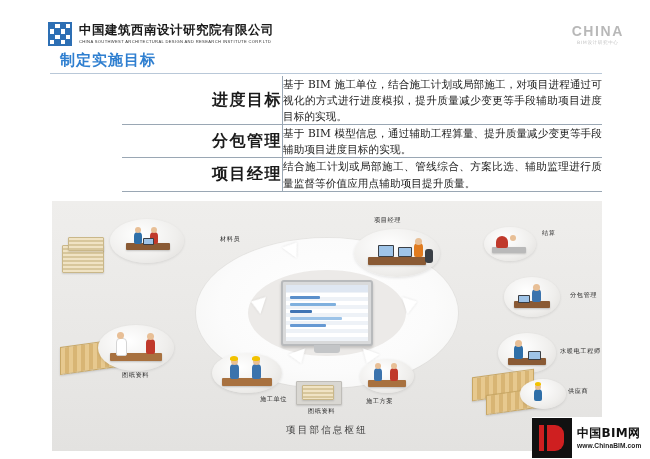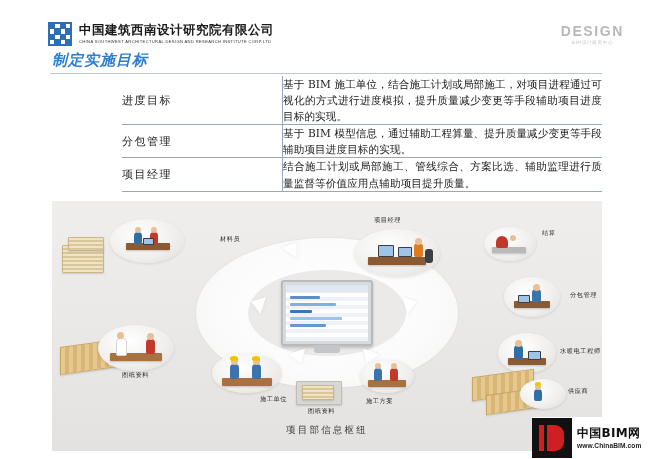--- a/index.html
+++ b/index.html
@@ -37,43 +37,44 @@
   .cswadi{
     font-family:"Liberation Sans",sans-serif;
     font-size:14px;font-weight:bold;color:#b8b8b8;letter-spacing:1.6px;line-height:1;
   }
   .cswadi-sub{
     font-family:"DejaVu Sans",sans-serif;
     font-size:4.6px;color:#c2c2c2;letter-spacing:.6px;margin-top:2px;
   }
 
   
-  .title-wrap{position:absolute;left:52px;top:52px;font-style:italic;}
+  .title-wrap{position:absolute;left:60px;top:52px;}
   .slide-title{
     font-family:"DejaVu Sans",sans-serif;
     font-size:15px;font-weight:bold;color:#2f7fd0;letter-spacing:1px;line-height:1.1;
   }
   .title-rule{position:absolute;left:50px;top:73px;width:552px;height:1px;background:#b9c8d8;}
 
   
   .goals-table{
     position:absolute;left:122px;top:76px;width:480px;
     border-collapse:collapse;
     font-family:"DejaVu Serif","Liberation Serif",serif;
   }
   .goals-table td{
     vertical-align:middle;
     padding:0;
     border-bottom:1px solid #9aa7b4;
     color:#1a1a1a;
   }
   .goals-table tr:last-child td{border-bottom:1px solid #9aa7b4;}
   .g-label{
-    width:160px;text-align:left;font-size:11px;letter-spacing:1.5px;
+    width:160px;text-align:right;font-size:16px;letter-spacing:1.5px;
     padding:6px 4px;
+    font-weight:bold;
   }
   .g-text{
     border-left:1px solid #9aa7b4;
     font-size:10.6px;line-height:1.52;
     padding:6px 10px 6px 11px;
     text-align:justify;
     letter-spacing:.1px;
   }
 
   
@@ -220,21 +221,21 @@
           <i></i>
           <i class="d"></i>
       </span>
       <span class="logo-text">
         <div class="cn-name">中国建筑西南设计研究院有限公司</div>
         <div class="en-name">CHINA SOUTHWEST ARCHITECTURAL DESIGN AND RESEARCH INSTITUTE CORP.LTD</div>
       </span>
     </div>
 
     <div class="logo-right">
-      <div class="cswadi">DESIGN</div>
+      <div class="cswadi">CHINA</div>
       <div class="cswadi-sub">BIM设计研究中心</div>
     </div>
   </div>
 
   <div class="title-wrap">
     <div class="slide-title">制定实施目标</div>
   </div>
   <div class="title-rule"></div>
 
   <table class="goals-table">

